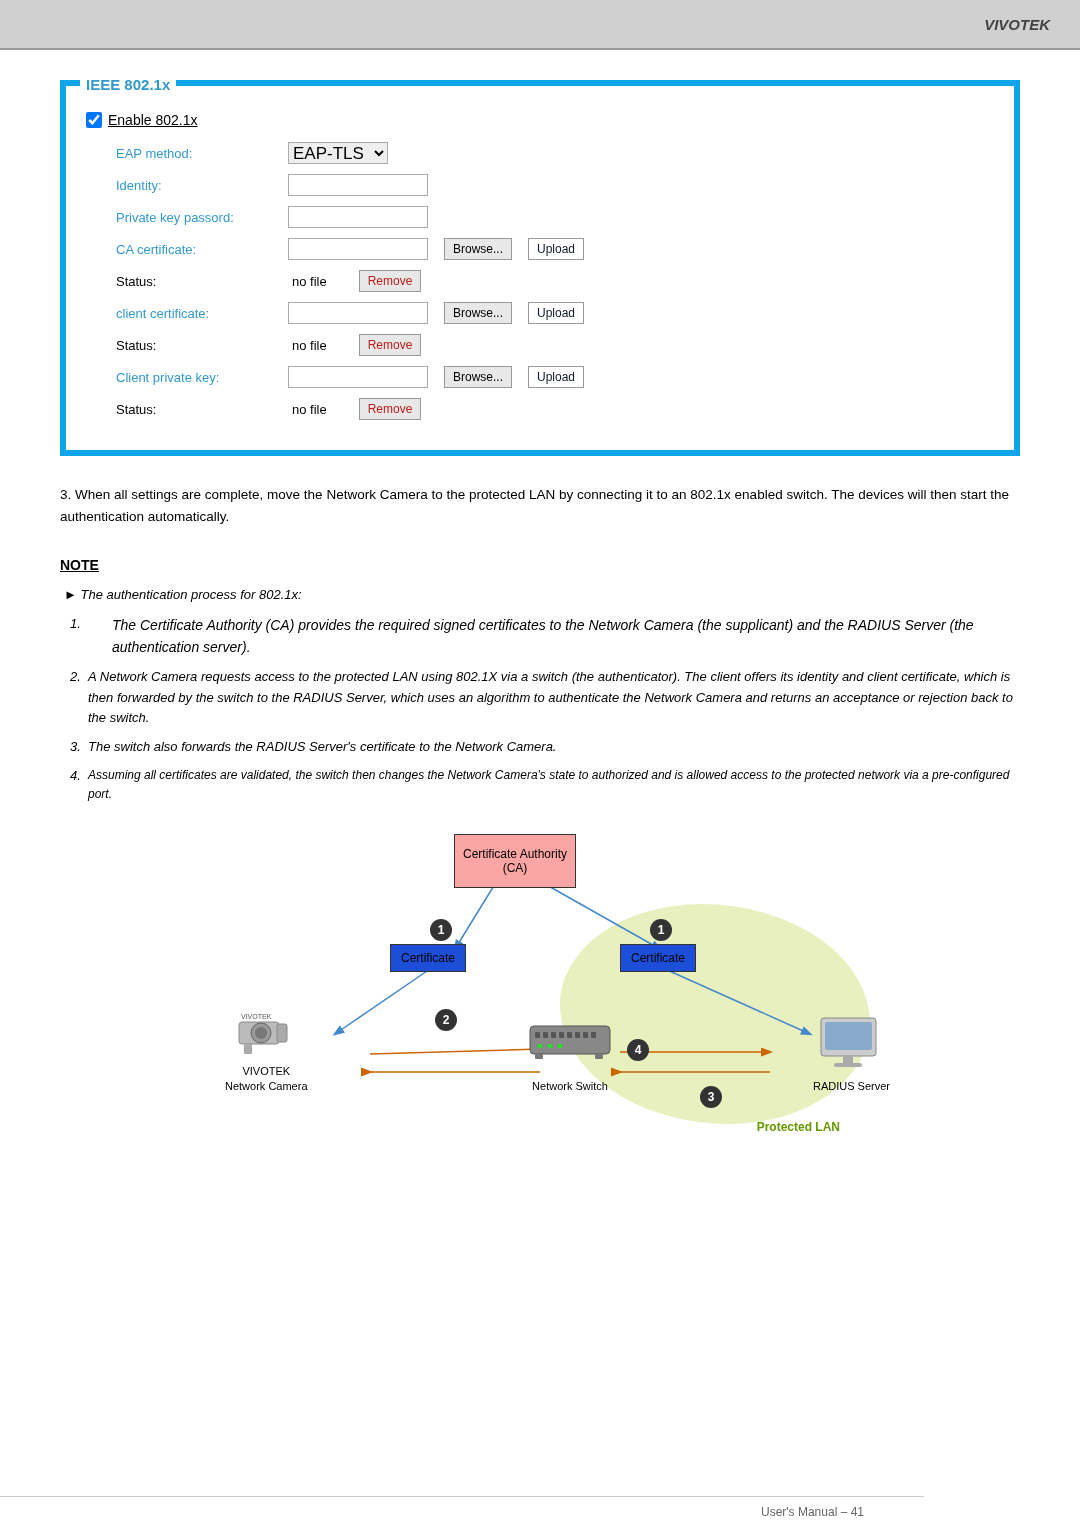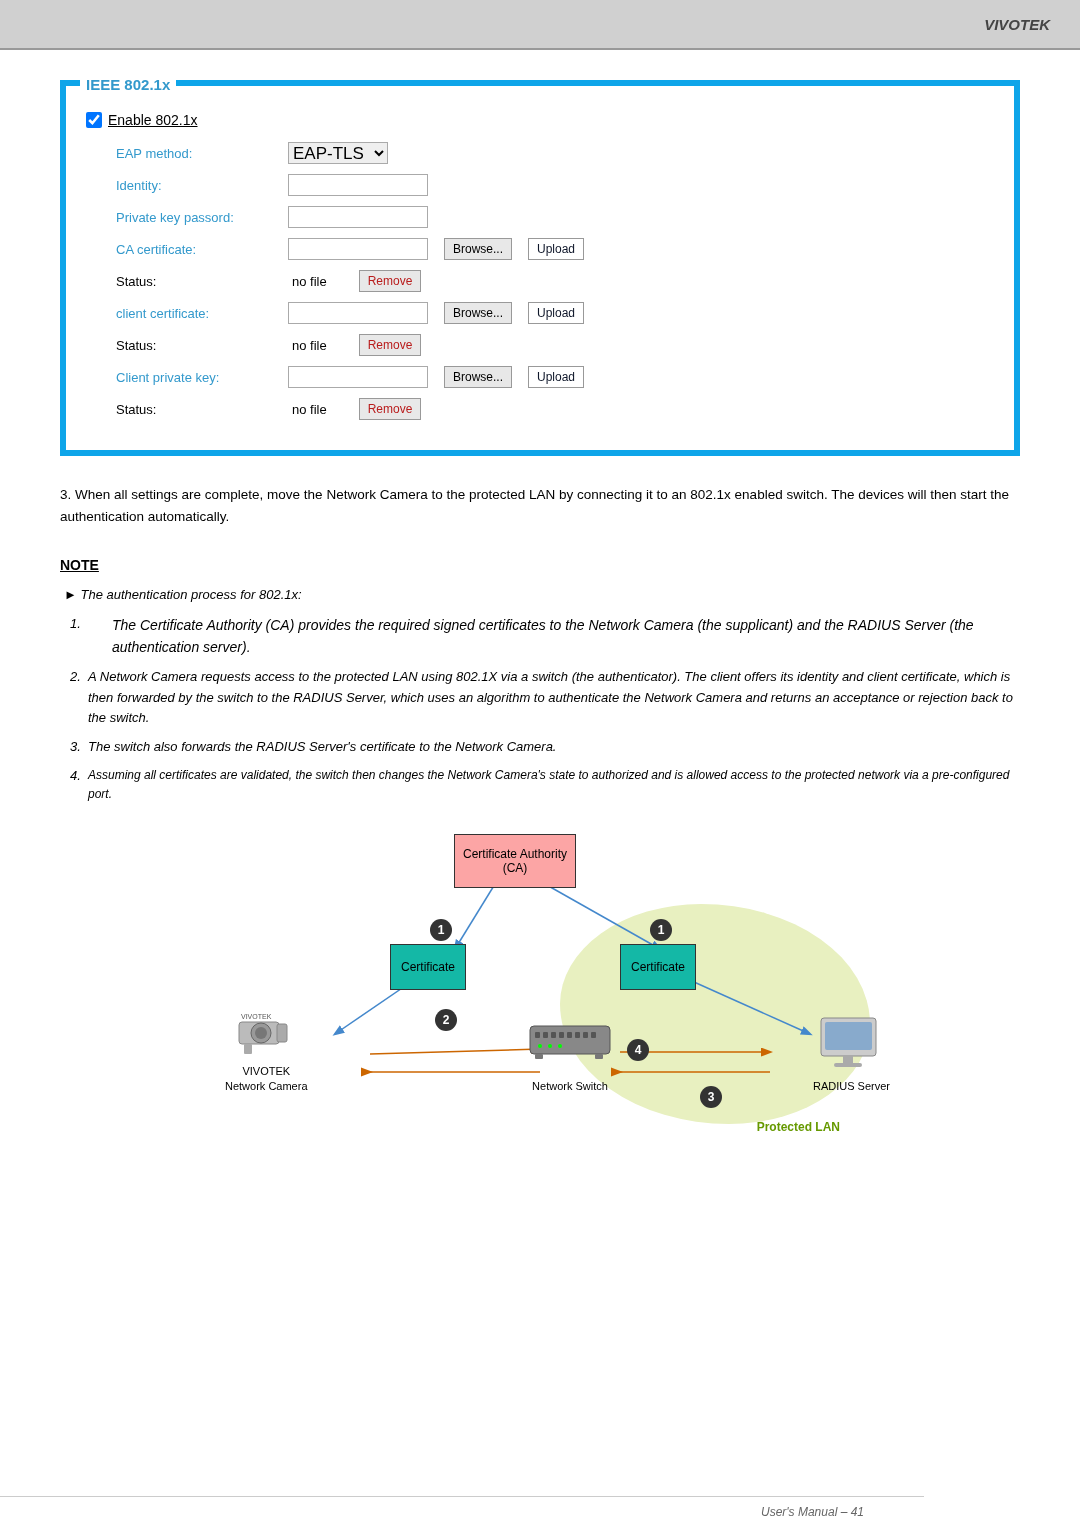--- a/index.html
+++ b/index.html
@@ -210,22 +210,22 @@
       z-index: 2;
     }
     .cert-right {
       position: absolute;
       top: 120px;
       left: 460px;
       z-index: 2;
     }
     .cert-box {
       border: 1px solid #333;
-      background: #14b8a6;
-      padding: 15px 10px;
+      background: #1d4ed8;
+      padding: 6px 10px;
       font-size: 12px;
       white-space: nowrap;
     }
     
     .num-circle {
       display: inline-flex;
       align-items: center;
       justify-content: center;
       width: 22px;
       height: 22px;
@@ -286,21 +286,20 @@
     }
     
     .footer {
       position: fixed;
       bottom: 0;
       width: 924px;
       text-align: right;
       padding: 8px 60px;
       font-size: 12px;
       color: #666;
-      font-style: italic;
       border-top: 1px solid #ccc;
       background: #fff;
     }
   </style>
 </head>
 <body>
 
 <div class="header">
   <span class="header-brand">VIVOTEK</span>
 </div>

